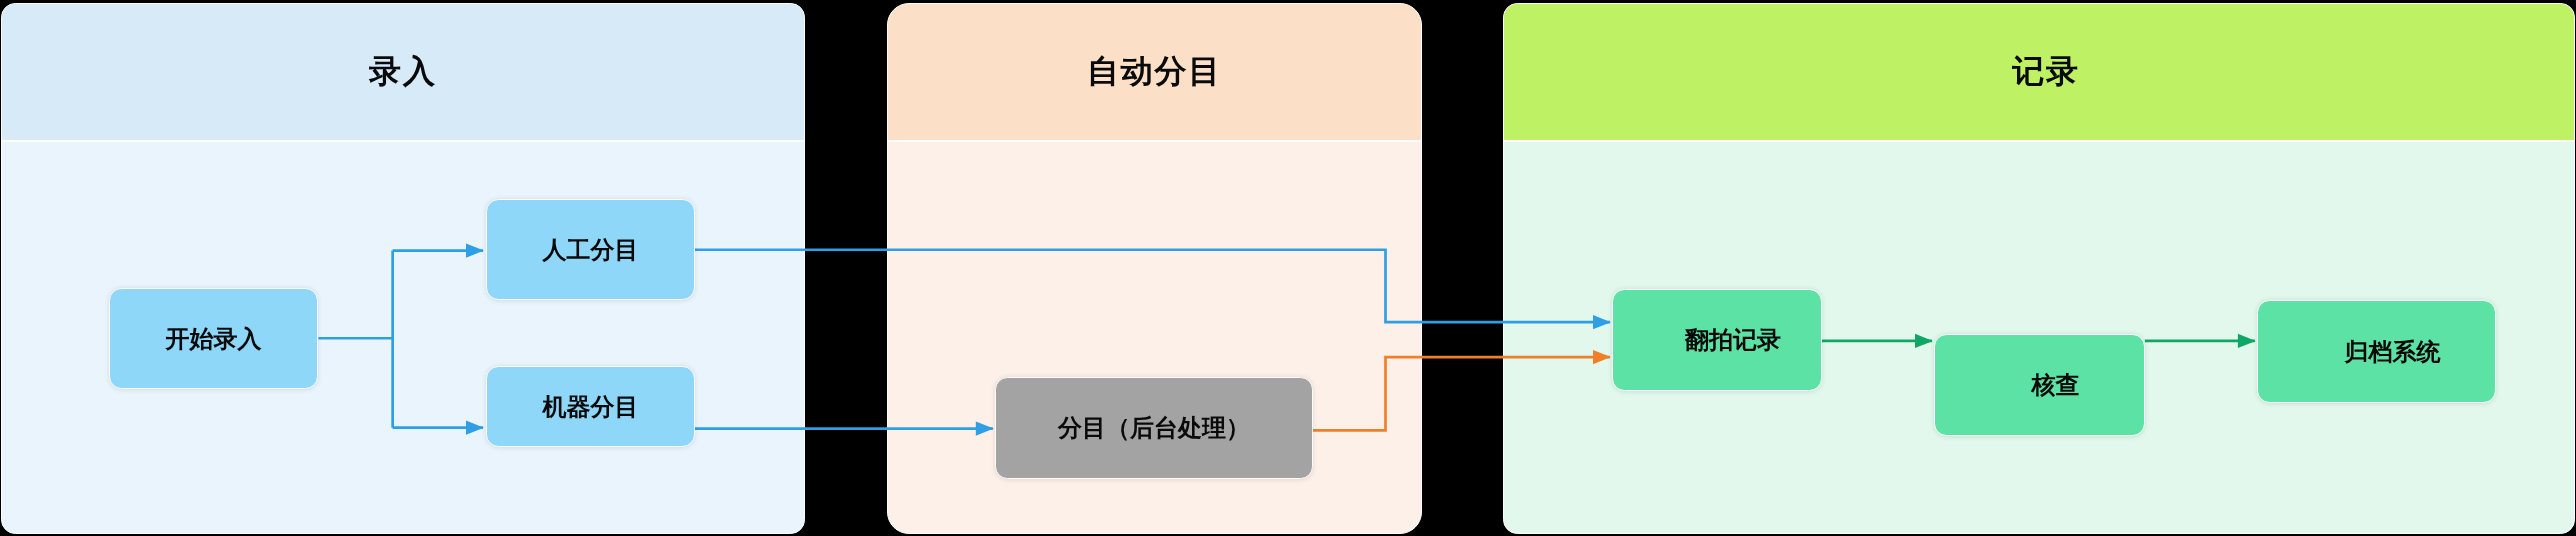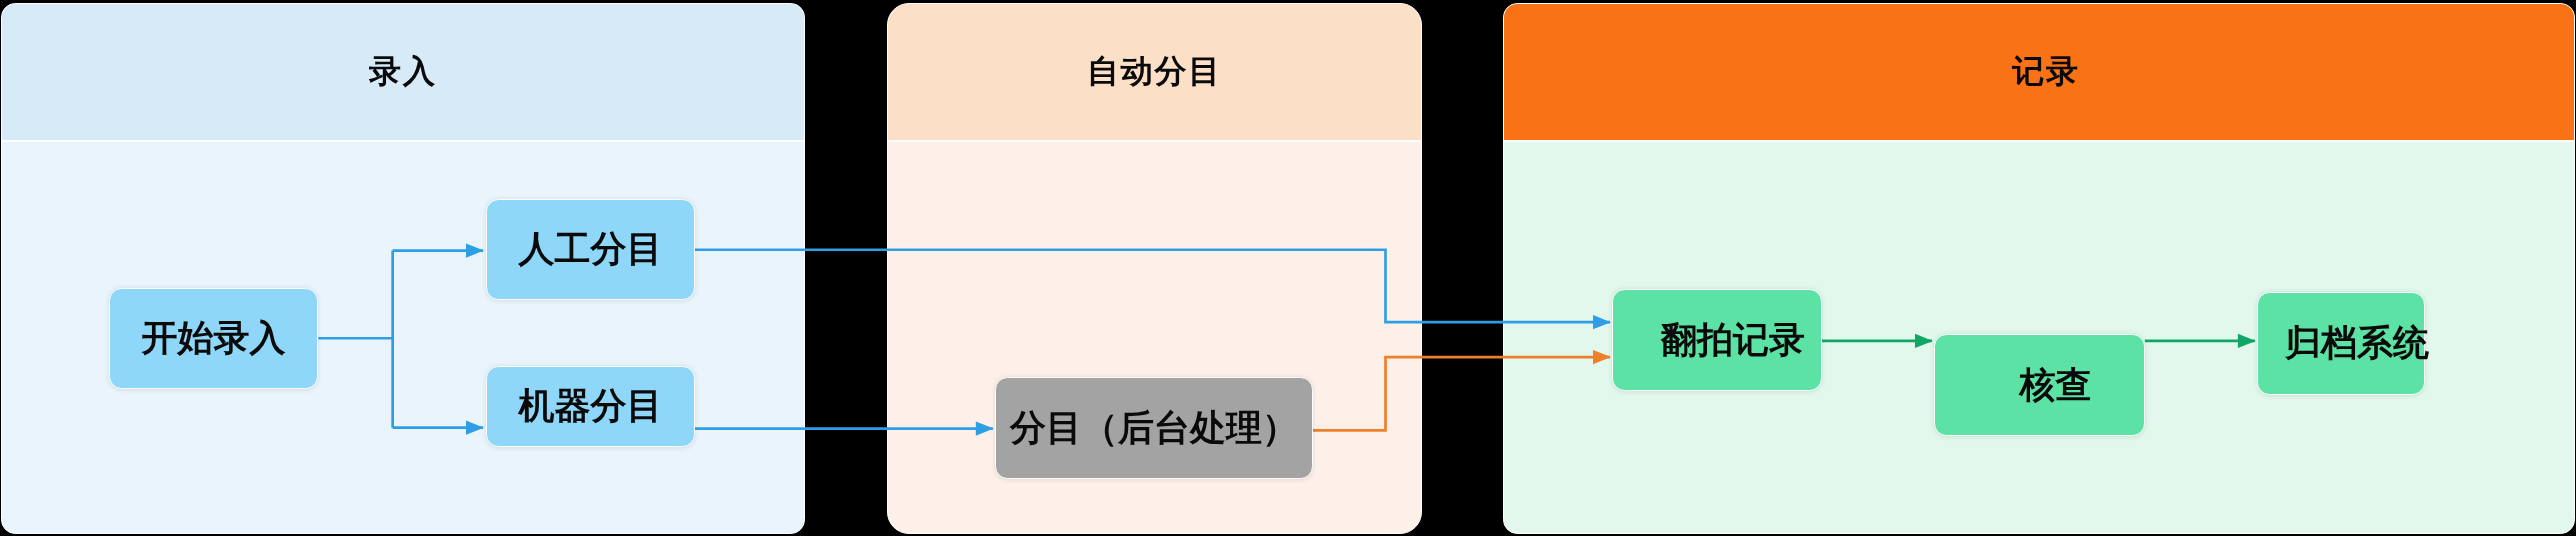--- a/index.html
+++ b/index.html
@@ -38,47 +38,47 @@
     letter-spacing: 1.8px;
     white-space: nowrap;
   }
   .lane-body { width: 100%; height: 100%; }
 
   #lane-entry  { left: 0.9px;    width: 804px;  background: #e9f4fc; }
   #lane-entry .lane-header  { background: #d6eaf8; }
   #lane-auto   { left: 887px;  width: 535px;  background: #fdf0e9; border-radius: 22px; }
   #lane-auto .lane-header   { background: #fcdfc7; }
   #lane-record { left: 1503px; width: 1072px; background: #e2f8ed; }
-  #lane-record .lane-header { background: #f97316; padding-left: 14px; }
+  #lane-record .lane-header { background: #bef264; padding-left: 14px; }
 
   .node {
     position: absolute;
     border: 1.8px solid #fcfcfc;
     border-radius: 12.5px;
     box-sizing: border-box;
     display: flex;
     align-items: center;
     justify-content: center;
-    font-size: 36px;
+    font-size: 24px;
     font-weight: 700;
     color: #0a0a0a;
     white-space: nowrap;
     box-shadow: 0 0.9px 5.4px rgba(0,0,0,0.10);
   }
   .node-blue   { background: #8ed7f9; }
   .node-orange { background: #a3a3a3; justify-content: center; }
   .node-green  { background: #5de2a5; padding-left: 32px; }
 
   #node-start-entry     { left: 109px;  top: 288px; width: 209px; height: 101px; }
   #node-manual-catalog  { left: 486px;  top: 199px; width: 209px; height: 101px; }
   #node-machine-catalog { left: 486px;  top: 366px; width: 209px; height: 81px; text-align: right; }
   #node-catalog-backend { left: 995px; top: 377px; width: 318px; height: 102px; }
   #node-reshoot-record  { left: 1612px; top: 289px; width: 210px; height: 102px; }
   #node-check           { left: 1934px; top: 289px; width: 211px; height: 102px; margin-top: 45px; }
-  #node-archive-system  { left: 2257px; top: 292px; width: 168px; height: 103px; }
+  #node-archive-system  { left: 2257px; top: 300px; width: 239px; height: 103px; }
 
   #edges {
     position: absolute;
     left: 0; top: 0;
     width: 2576px;
     height: 537px;
     pointer-events: none;
   }
 </style>
 </head>

